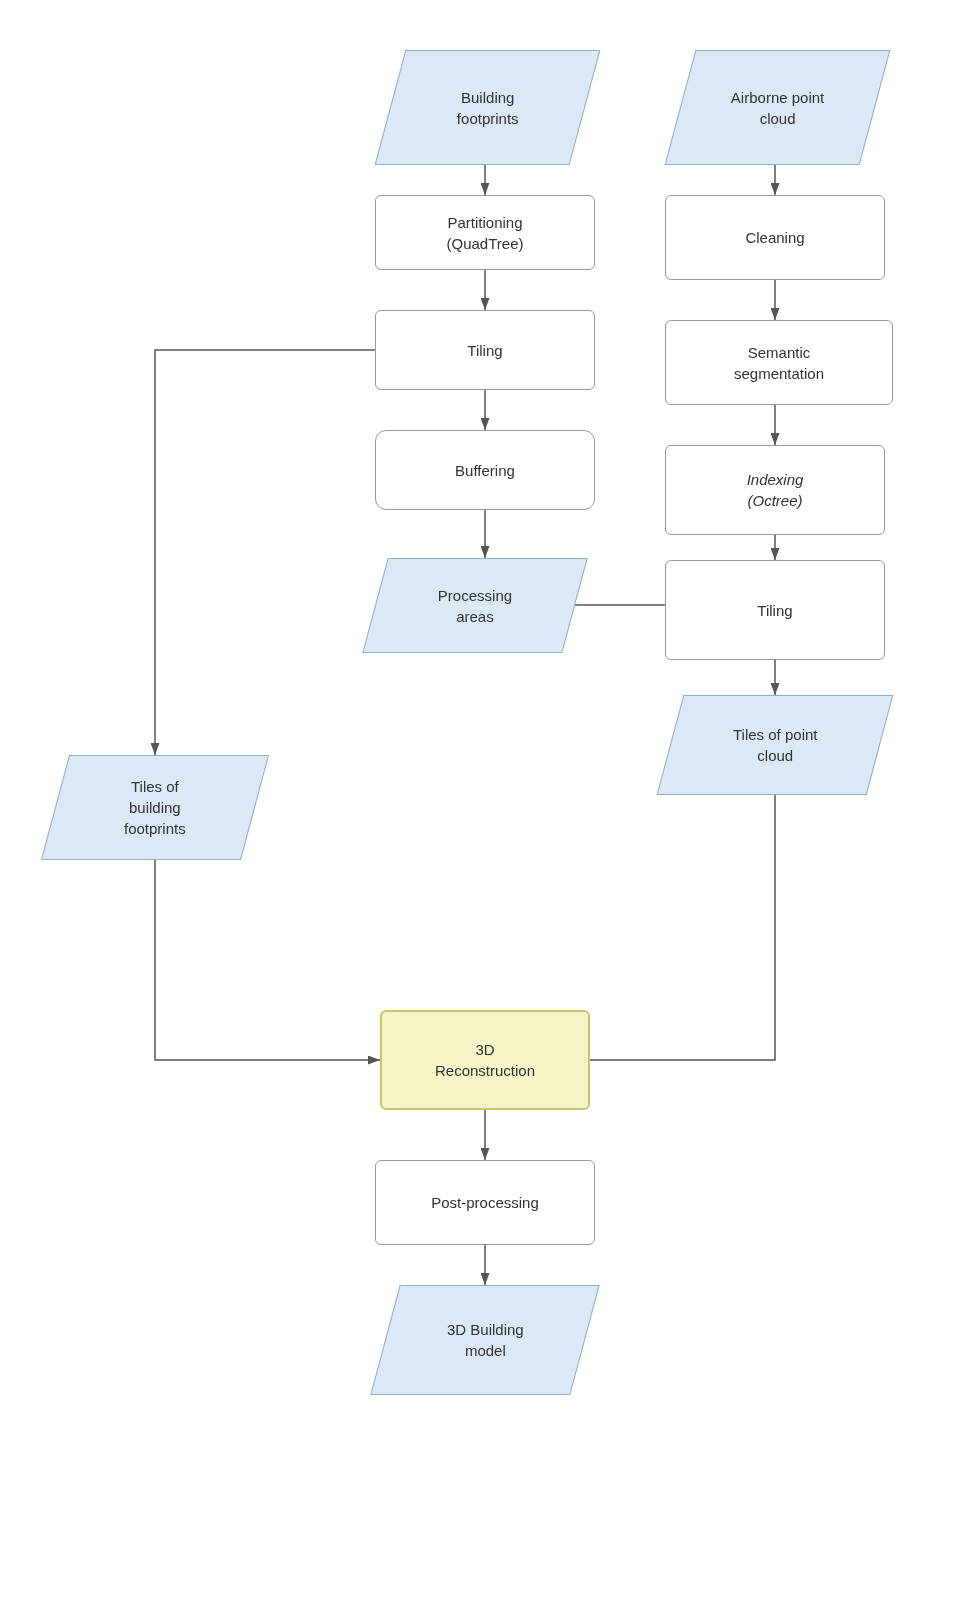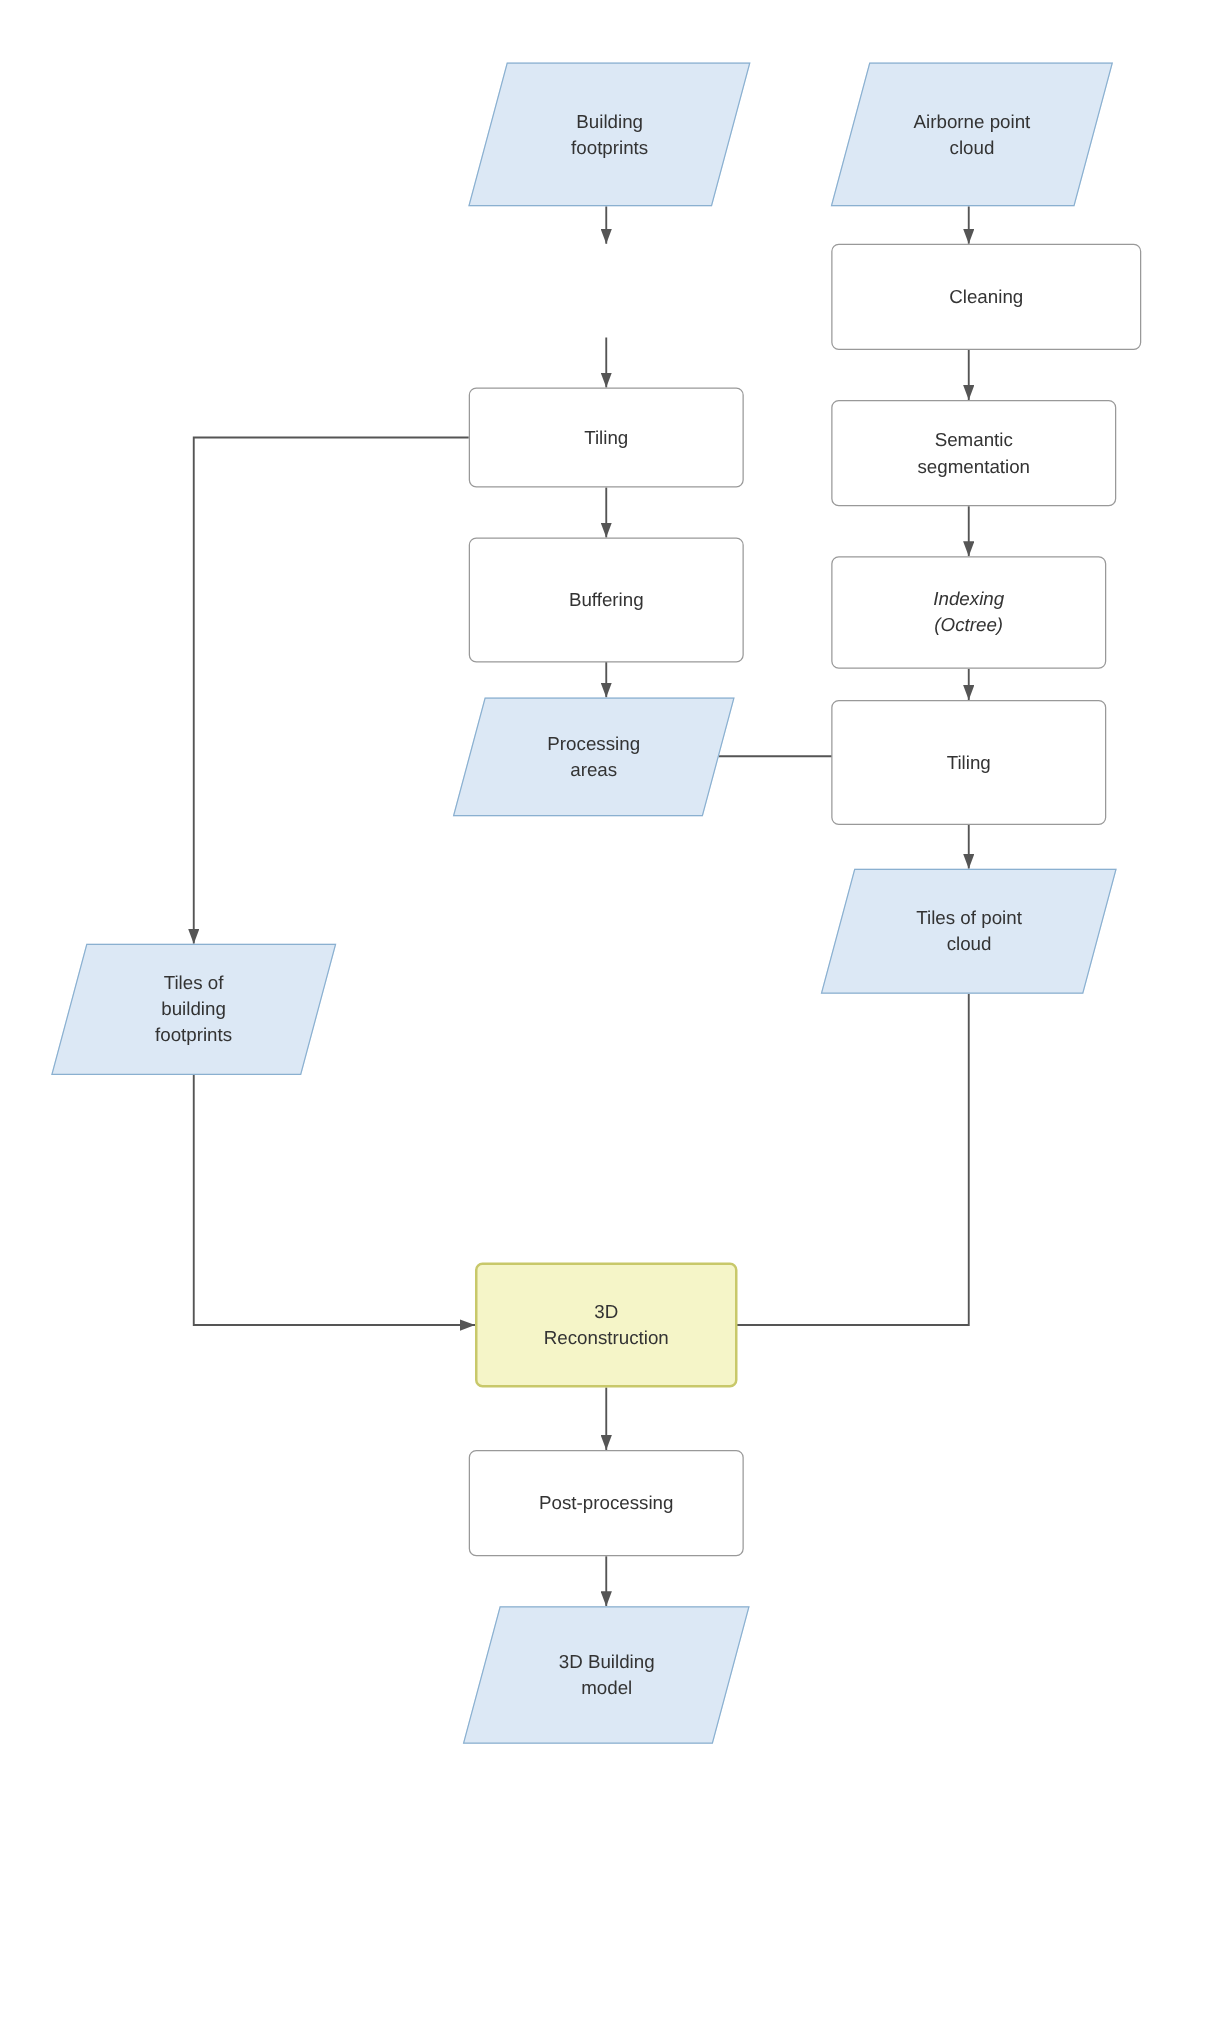--- a/index.html
+++ b/index.html
@@ -116,34 +116,37 @@
   </svg>
 
   <div class="parallelogram" style="left: 390px; top: 50px; width: 195px; height: 115px;">
     <div class="inner">Building<br>footprints</div>
   </div>
 
   <div class="parallelogram" style="left: 680px; top: 50px; width: 195px; height: 115px;">
     <div class="inner">Airborne point<br>cloud</div>
   </div>
 
+  <div class="process-box" style="left: 375px; top: 195px; width: 220px; height: 75px;">
+    <span>Partitioning<br>(QuadTree)</span>
+  </div>
 
-  <div class="process-box" style="left: 665px; top: 195px; width: 248px; height: 85px;">
+  <div class="process-box" style="left: 665px; top: 195px; width: 220px; height: 85px;">
     <span>Cleaning</span>
   </div>
 
   <div class="process-box" style="left: 375px; top: 310px; width: 220px; height: 80px;">
     <span>Tiling</span>
   </div>
 
   <div class="process-box" style="left: 665px; top: 320px; width: 228px; height: 85px;">
     <span>Semantic<br>segmentation</span>
   </div>
 
-  <div class="process-box" style="left: 375px; top: 430px; width: 220px; height: 100px;">
+  <div class="process-box" style="left: 375px; top: 430px; width: 220px; height: 80px; border-radius: 11px;">
     <span>Buffering</span>
   </div>
 
   <div class="process-box" style="left: 665px; top: 445px; width: 220px; height: 90px; font-style: italic;">
     <span>Indexing<br>(Octree)</span>
   </div>
 
   <div class="parallelogram" style="left: 55px; top: 755px; width: 200px; height: 105px;">
     <div class="inner">Tiles of<br>building<br>footprints</div>
   </div>

